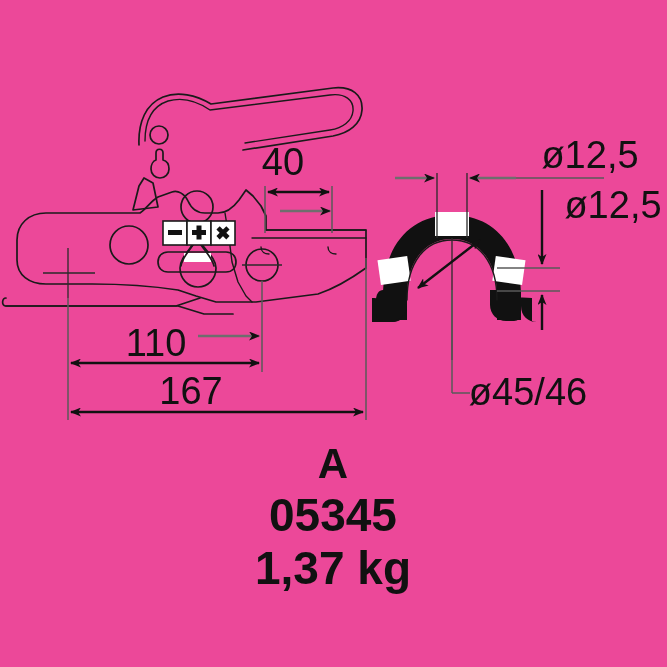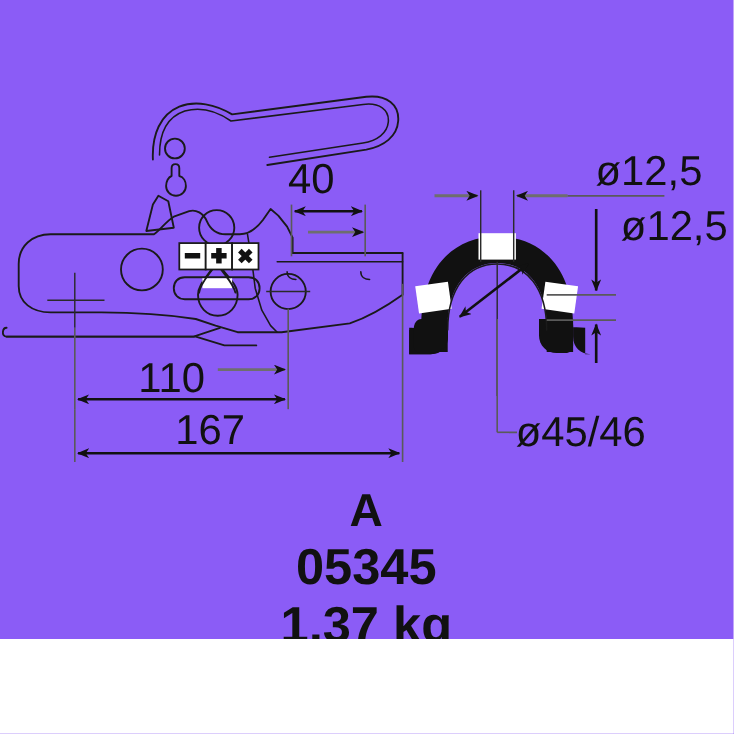--- a/index.html
+++ b/index.html
@@ -7,22 +7,22 @@
     margin: 0;
     padding: 0;
     background: #ffffff;
   }
   body {
     font-family: "Liberation Sans", sans-serif;
   }
   #drawing-page {
     position: relative;
     width: 667px;
-    height: 581px;
-    background: #8b5cf6;
+    height: 667px;
+    background: #ec4899;
     overflow: hidden;
   }
   #drawing-svg {
     position: absolute;
     left: 0;
     top: 0;
     width: 667px;
     height: 667px;
     display: block;
   }

